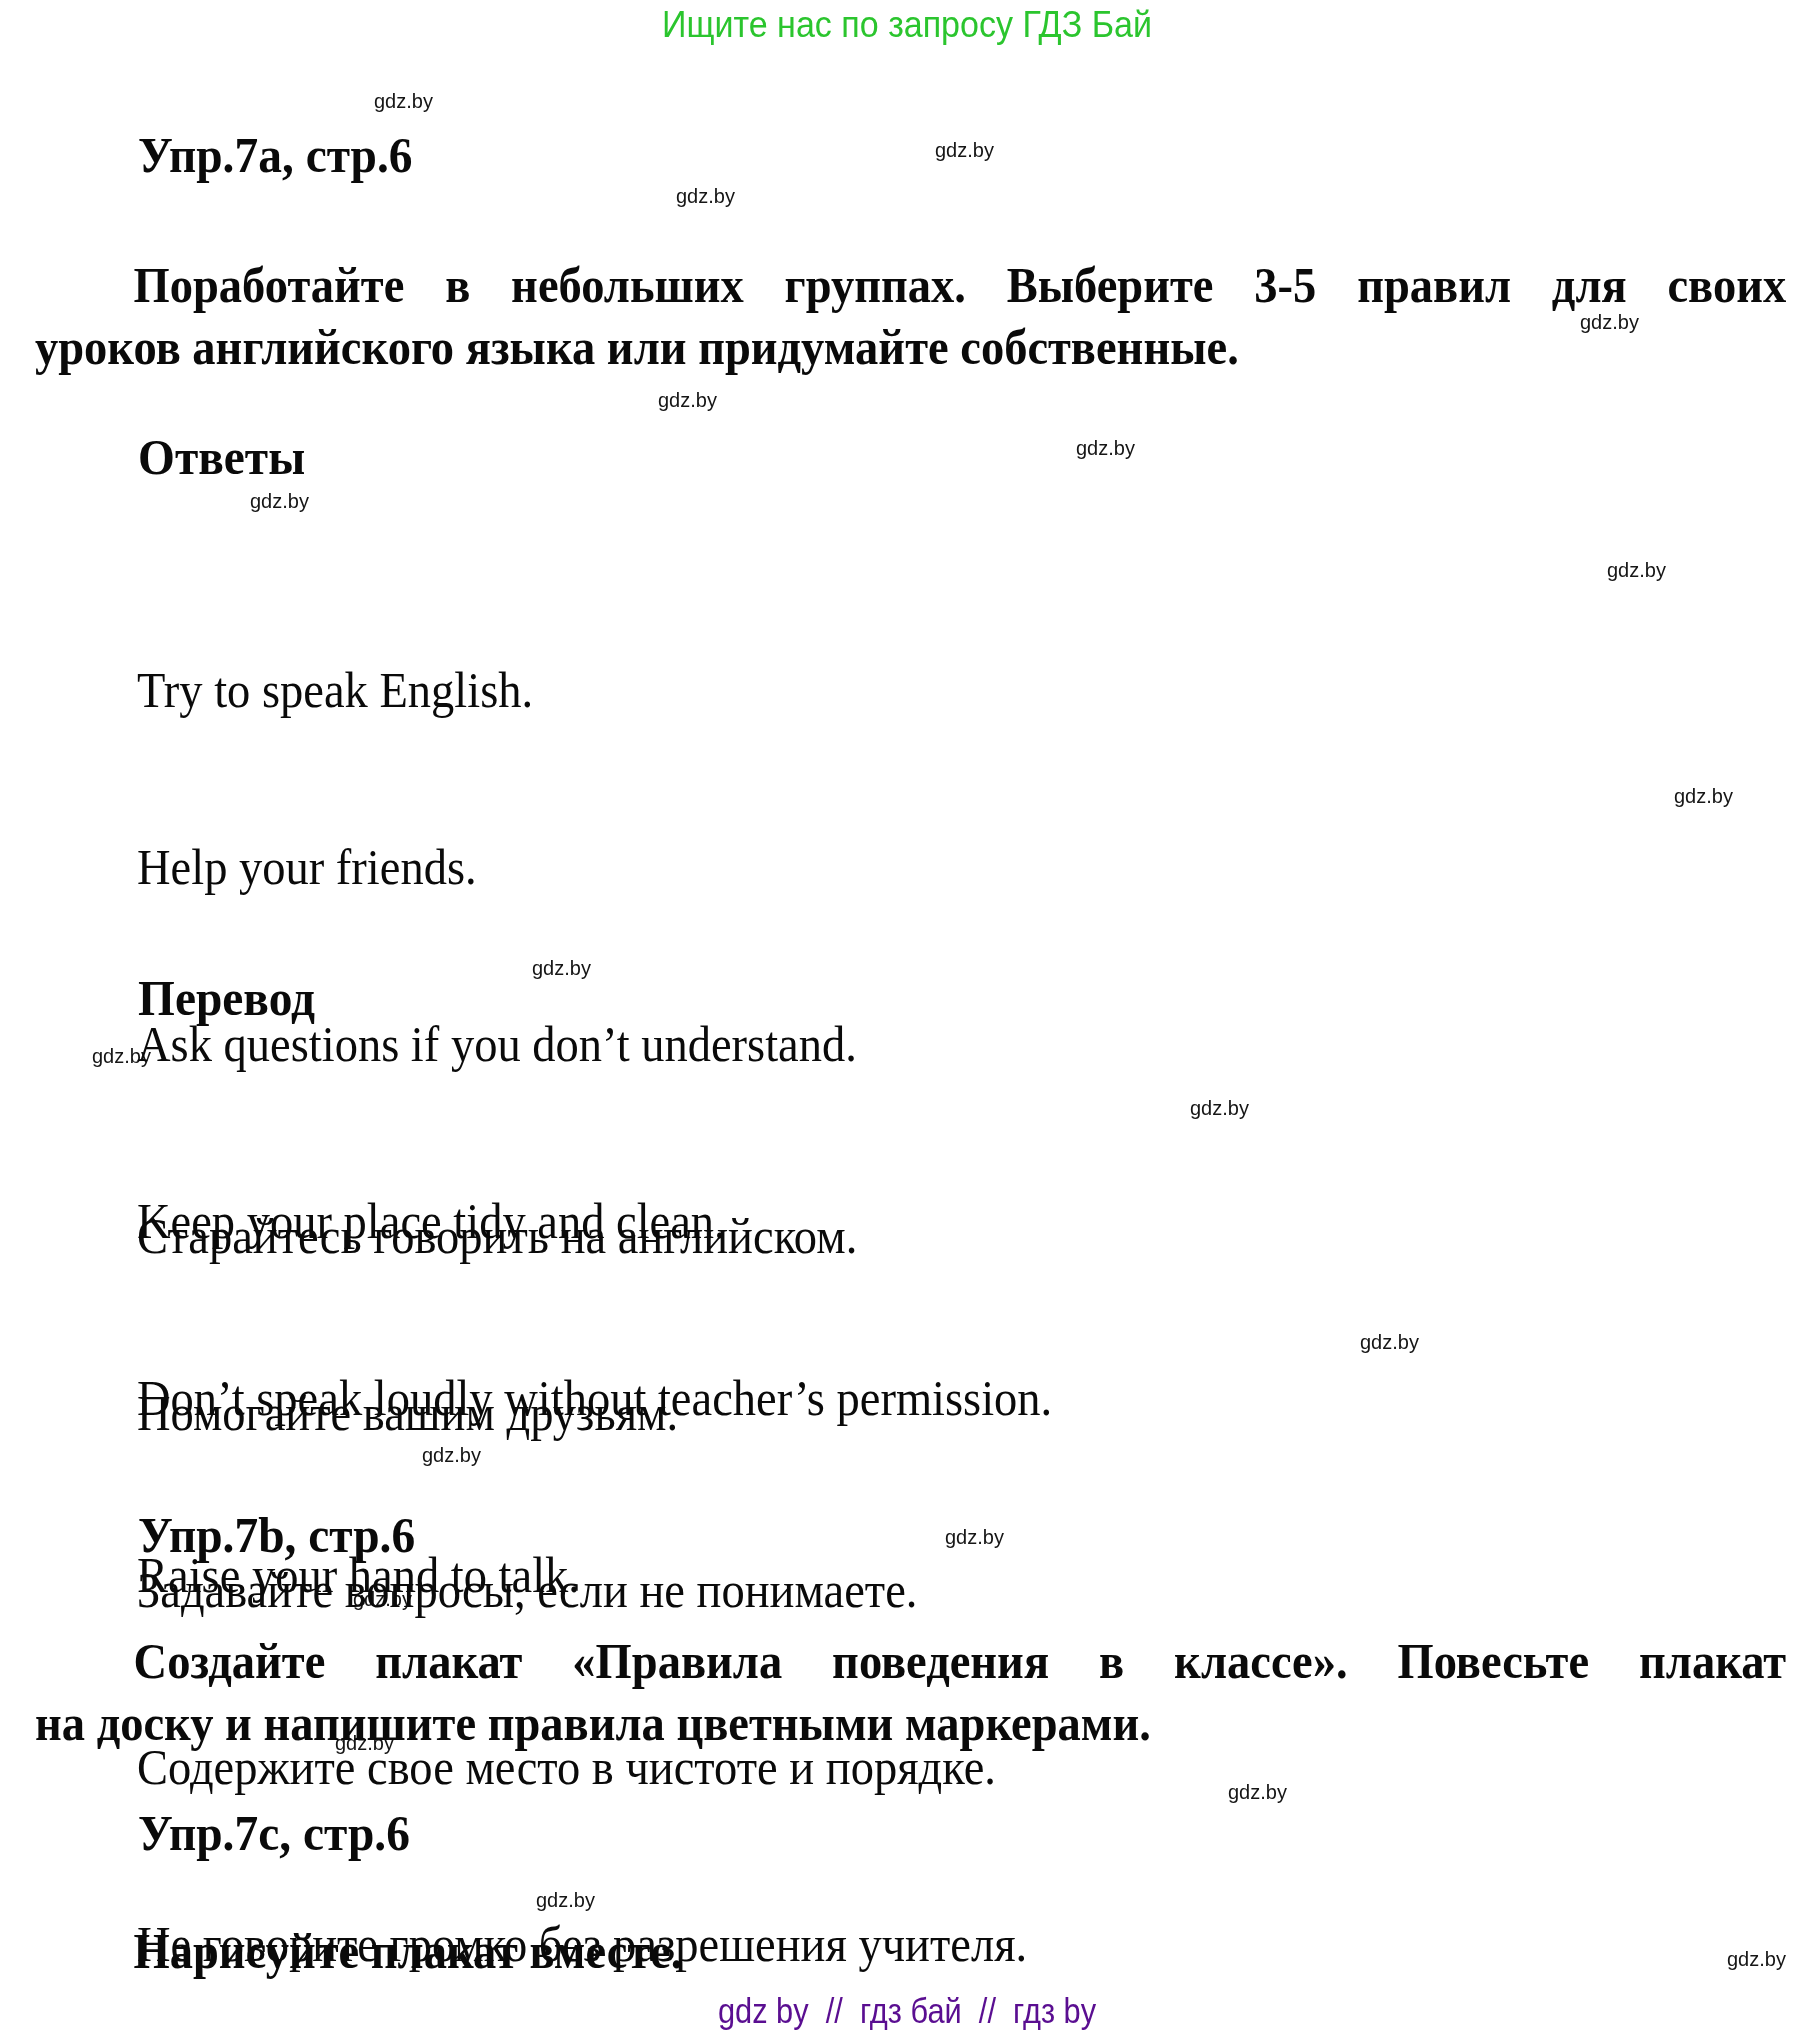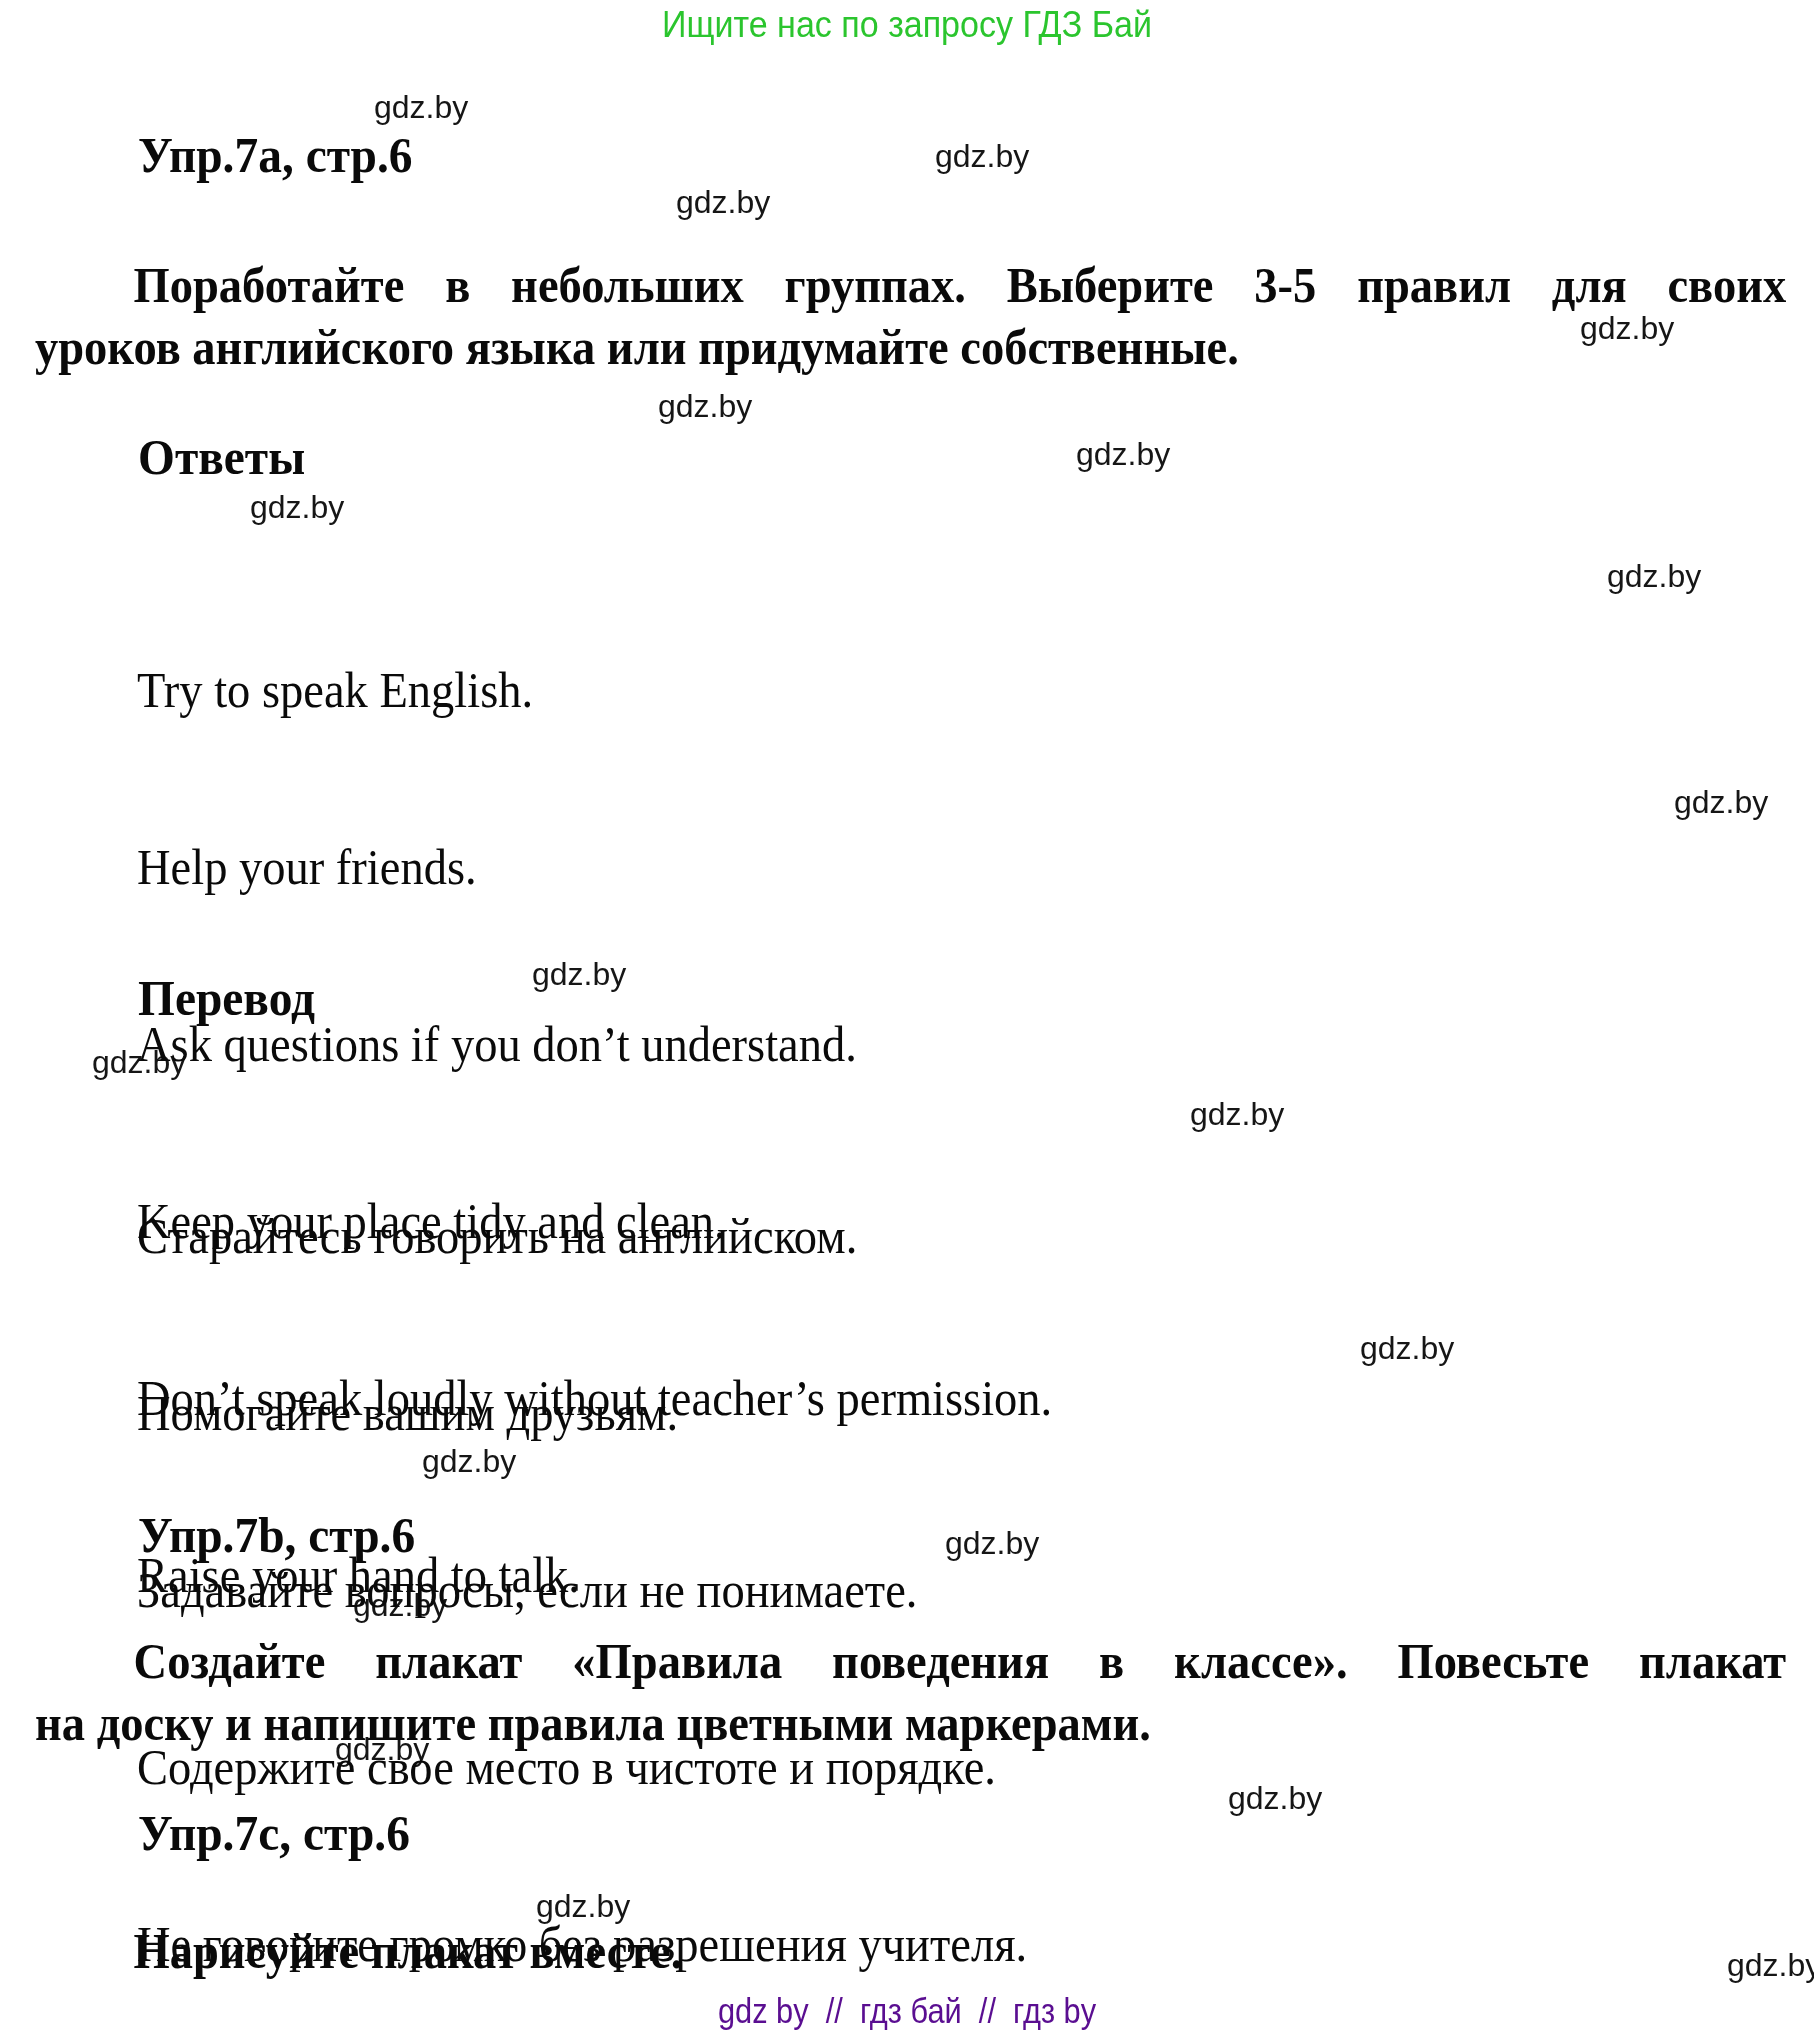--- a/index.html
+++ b/index.html
@@ -24,21 +24,21 @@
     font-weight: 500;
     transform: scaleX(0.92);
     transform-origin: 50% 0;
     white-space: pre;
   }
 
   
   .wm {
     position: absolute;
     font-family: "Liberation Sans", "DejaVu Sans", sans-serif;
-    font-size: 32px;
+    font-size: 20px;
     color: #161616;
     white-space: pre;
     line-height: 1;
   }
 
   
   .ex-heading {
     position: absolute;
     left: 138px;
     font-size: 51px;

